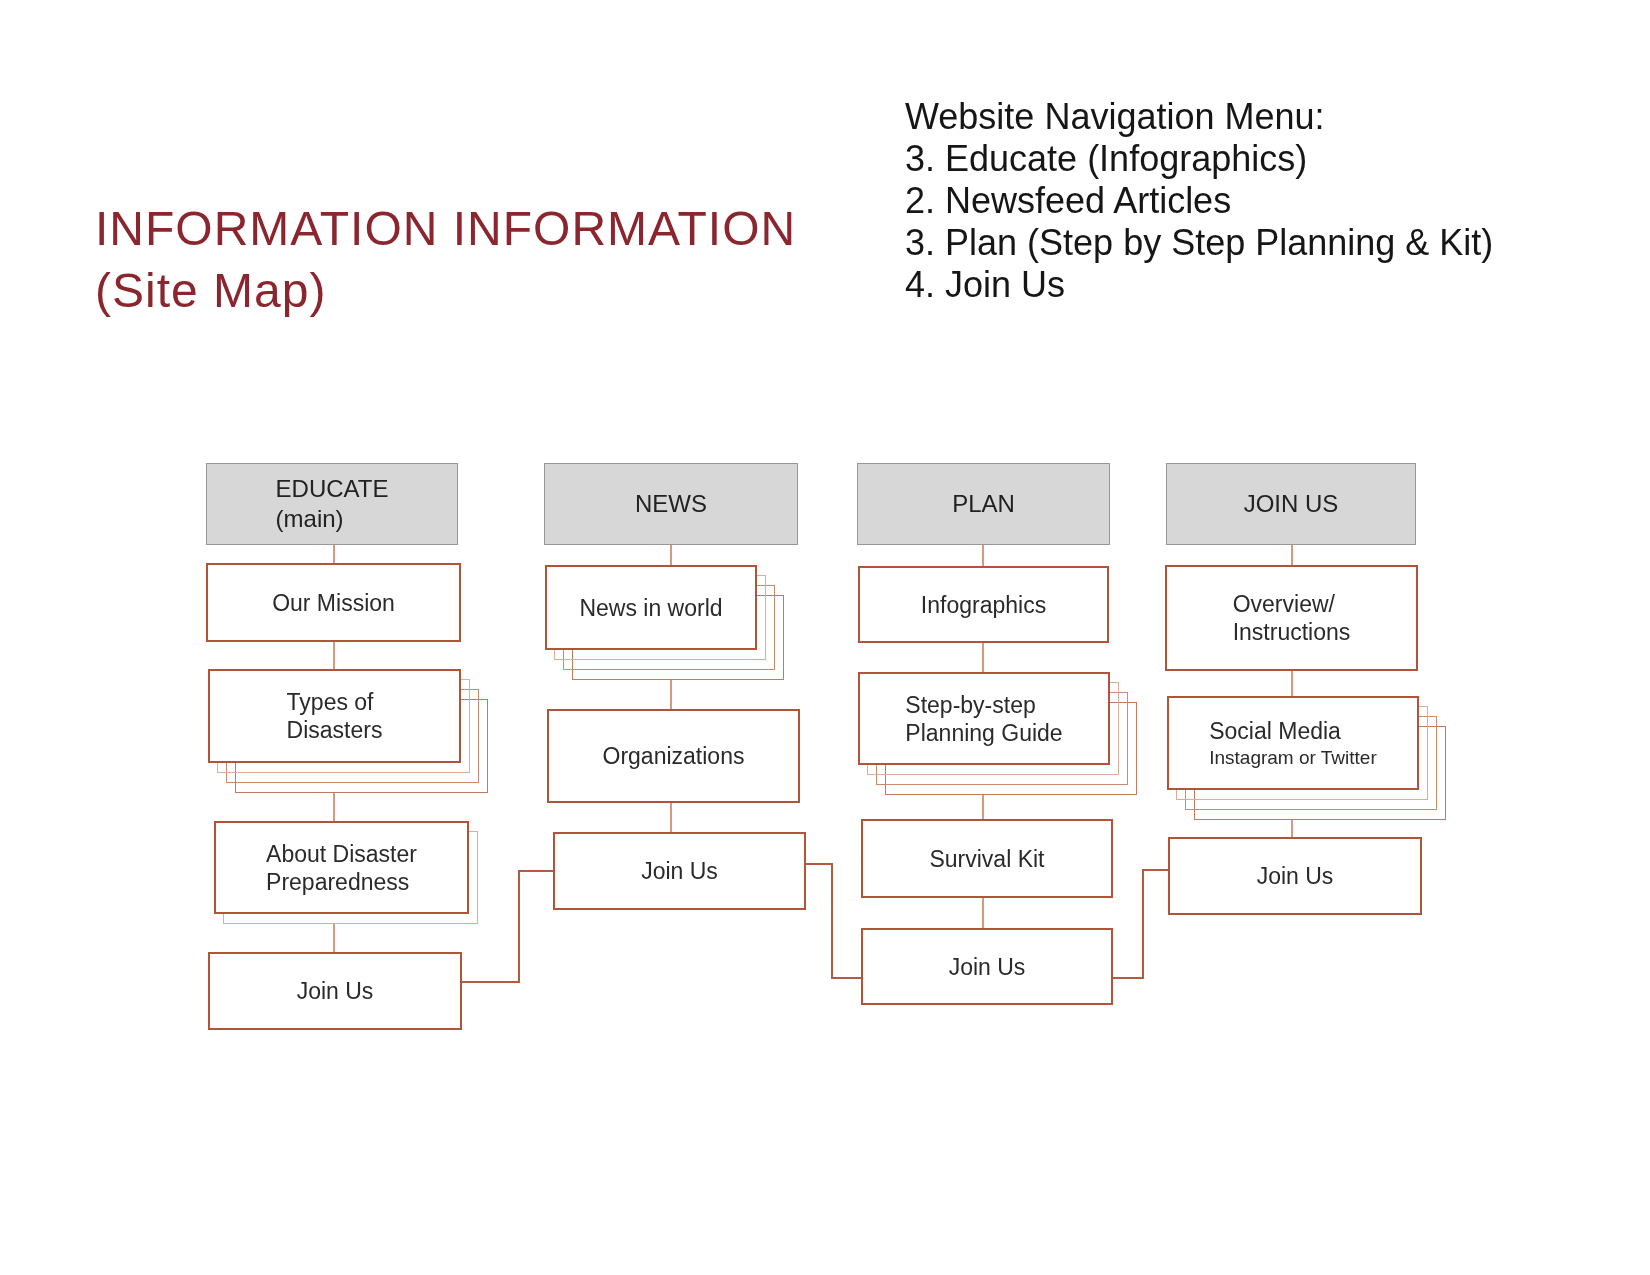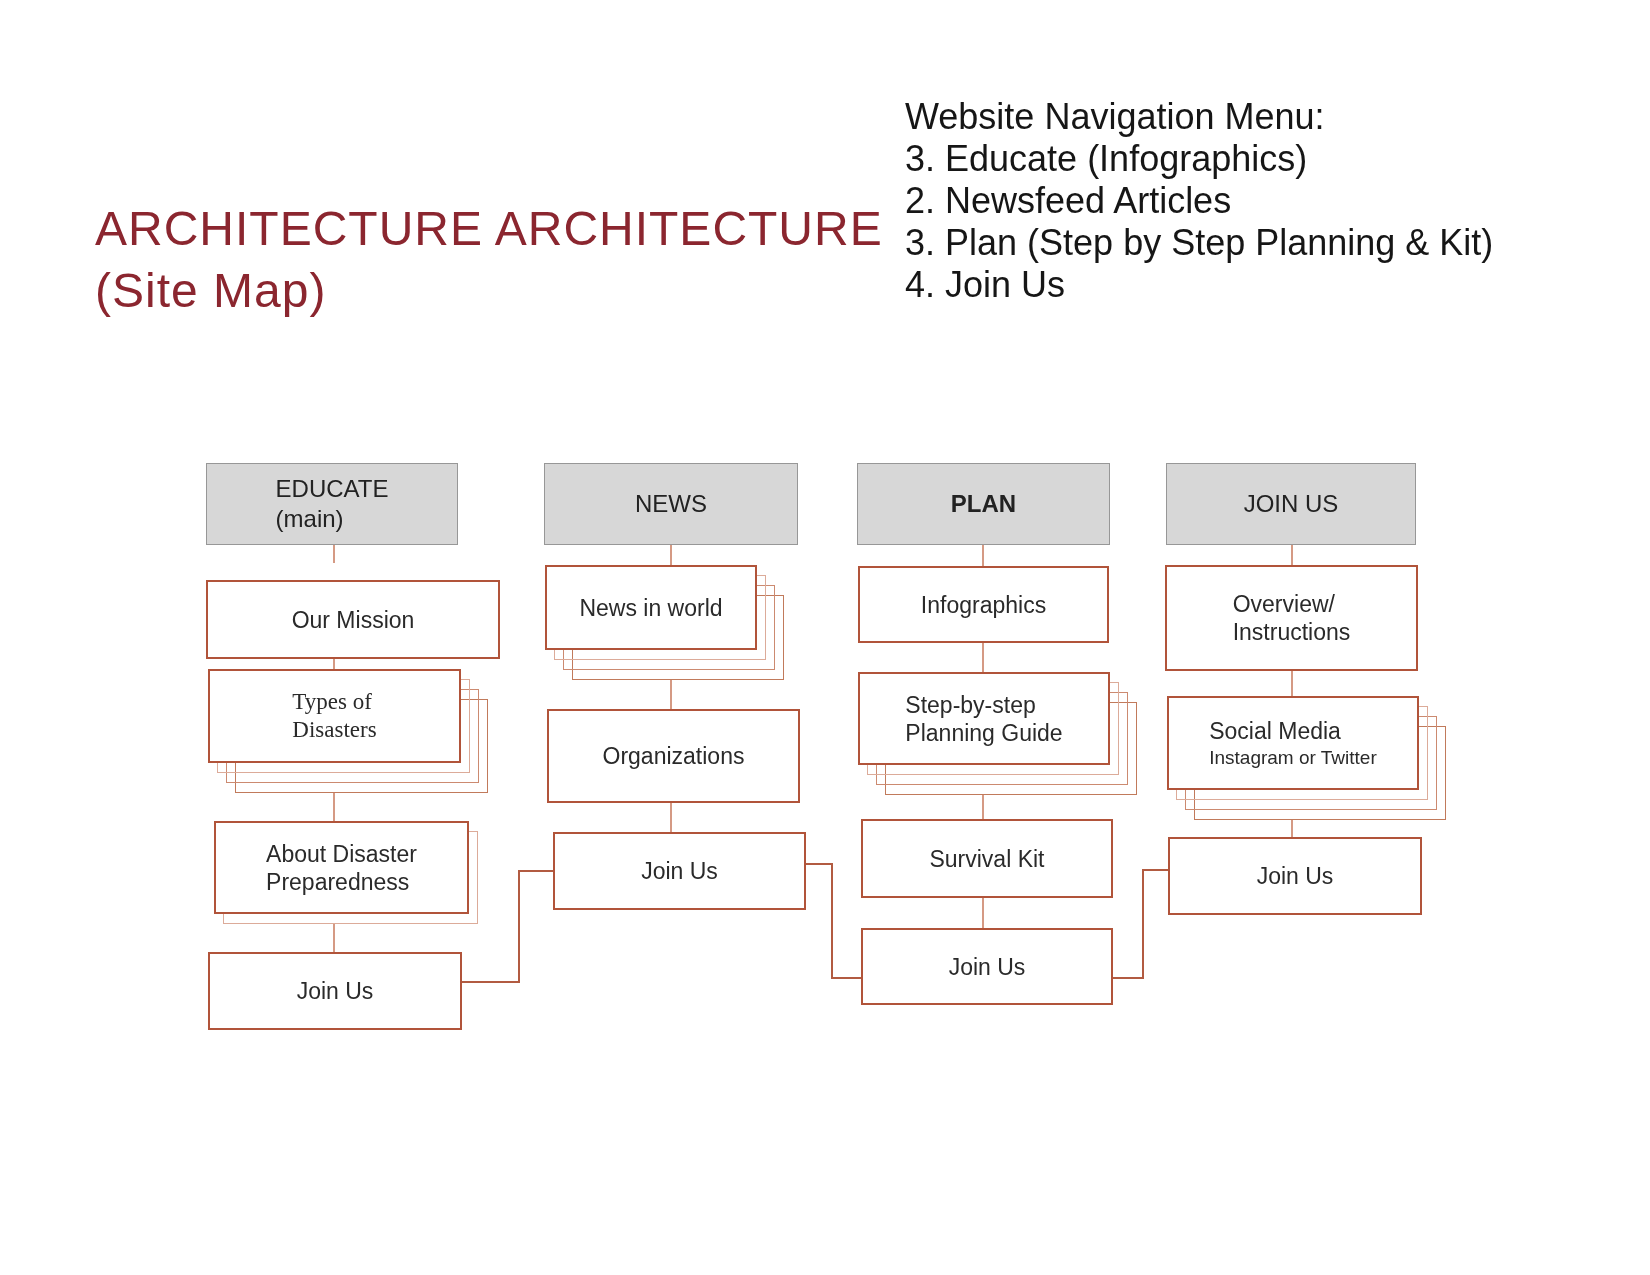--- a/index.html
+++ b/index.html
@@ -33,21 +33,21 @@
   .wires{position:absolute;left:0;top:0;z-index:0;}
   .wire-light{stroke:#d59a84;stroke-width:2;fill:none;}
   .wire-dark{stroke:#b25b41;stroke-width:2;fill:none;}
 </style>
 </head>
 <body>
 
 <div class="canvas">
 
   <div class="page-title">
-    <span class="t-line">ARCHITECTURE ARCHITECTURE</span>
+    <span class="t-line">INFORMATION INFORMATION</span>
     <span class="t-line">(Site Map)</span>
   </div>
 
   <div class="nav">
     <span class="nav-row">Website Navigation Menu:</span>
     <span class="nav-row">3. Educate (Infographics)</span>
     <span class="nav-row">2. Newsfeed Articles</span>
     <span class="nav-row">3. Plan (Step by Step Planning &amp; Kit)</span>
     <span class="nav-row">4. Join Us</span>
   </div>
@@ -79,29 +79,29 @@
 
   <div class="node header" style="left:206px;top:463px;width:252px;height:82px;">
     <div class="face">
       <span class="lines">
         <span class="line">EDUCATE</span>
         <span class="line">(main)</span>
       </span>
     </div>
   </div>
 
-  <div class="node" style="left:206px;top:563px;width:294px;height:79px;margin-top:17px;">
+  <div class="node" style="left:206px;top:563px;width:255px;height:79px;">
     <div class="face">
       <span class="lines">
           <span class="line">Our Mission</span>
         </span>
     </div>
   </div>
 
-  <div class="node" style="left:208px;top:669px;width:253px;height:94px;font-family:Liberation Serif, serif;">
+  <div class="node" style="left:208px;top:669px;width:253px;height:94px;">
     <i class="stack s3"></i>
     <i class="stack s2"></i>
     <i class="stack s1"></i>
     <div class="face">
       <span class="lines">
         <span class="line">Types of</span>
         <span class="line">Disasters</span>
       </span>
     </div>
   </div>
@@ -152,21 +152,21 @@
   </div>
 
   <div class="node" style="left:553px;top:832px;width:253px;height:78px;">
     <div class="face">
       <span class="lines">
           <span class="line">Join Us</span>
         </span>
     </div>
   </div>
 
-  <div class="node header" style="left:857px;top:463px;width:253px;height:82px;font-weight:bold;">
+  <div class="node header" style="left:857px;top:463px;width:253px;height:82px;">
     <div class="face">
       <span class="lines">
           <span class="line">PLAN</span>
         </span>
     </div>
   </div>
 
   <div class="node" style="left:858px;top:672px;width:252px;height:93px;">
     <i class="stack s3"></i>
     <i class="stack s2"></i>

